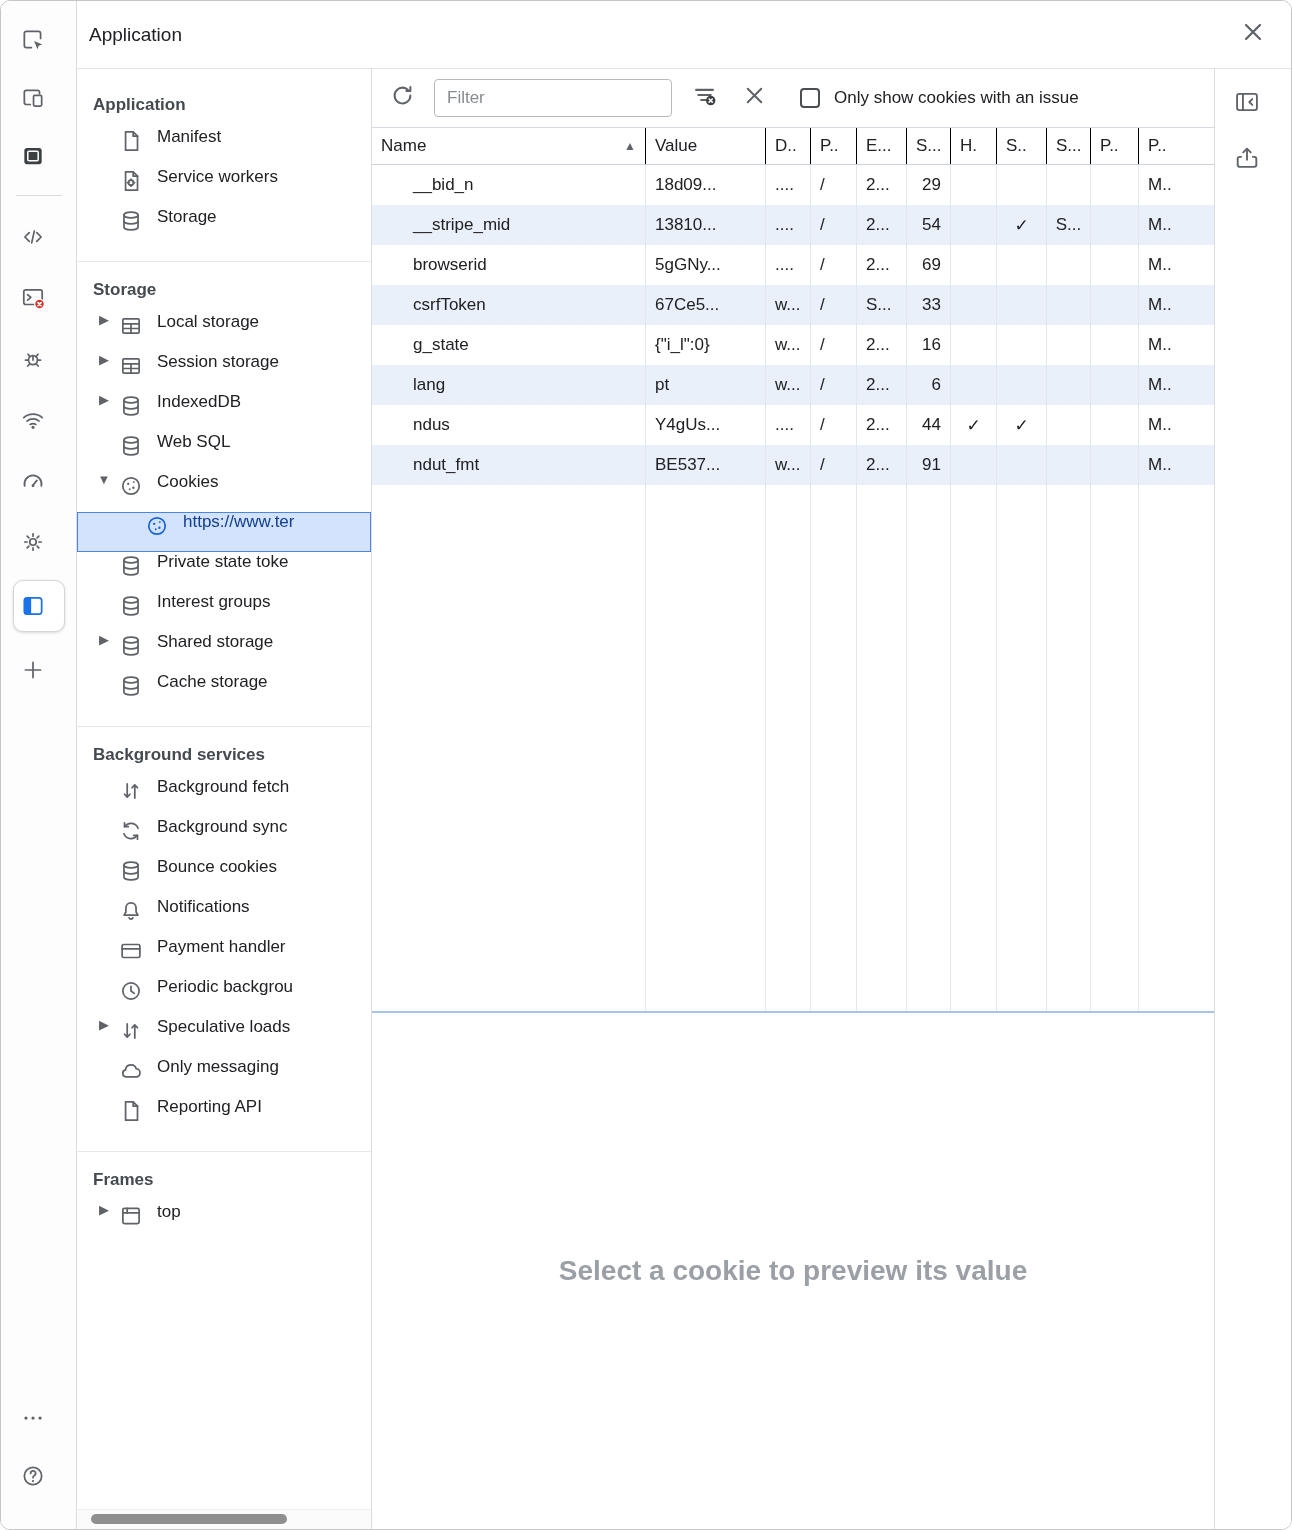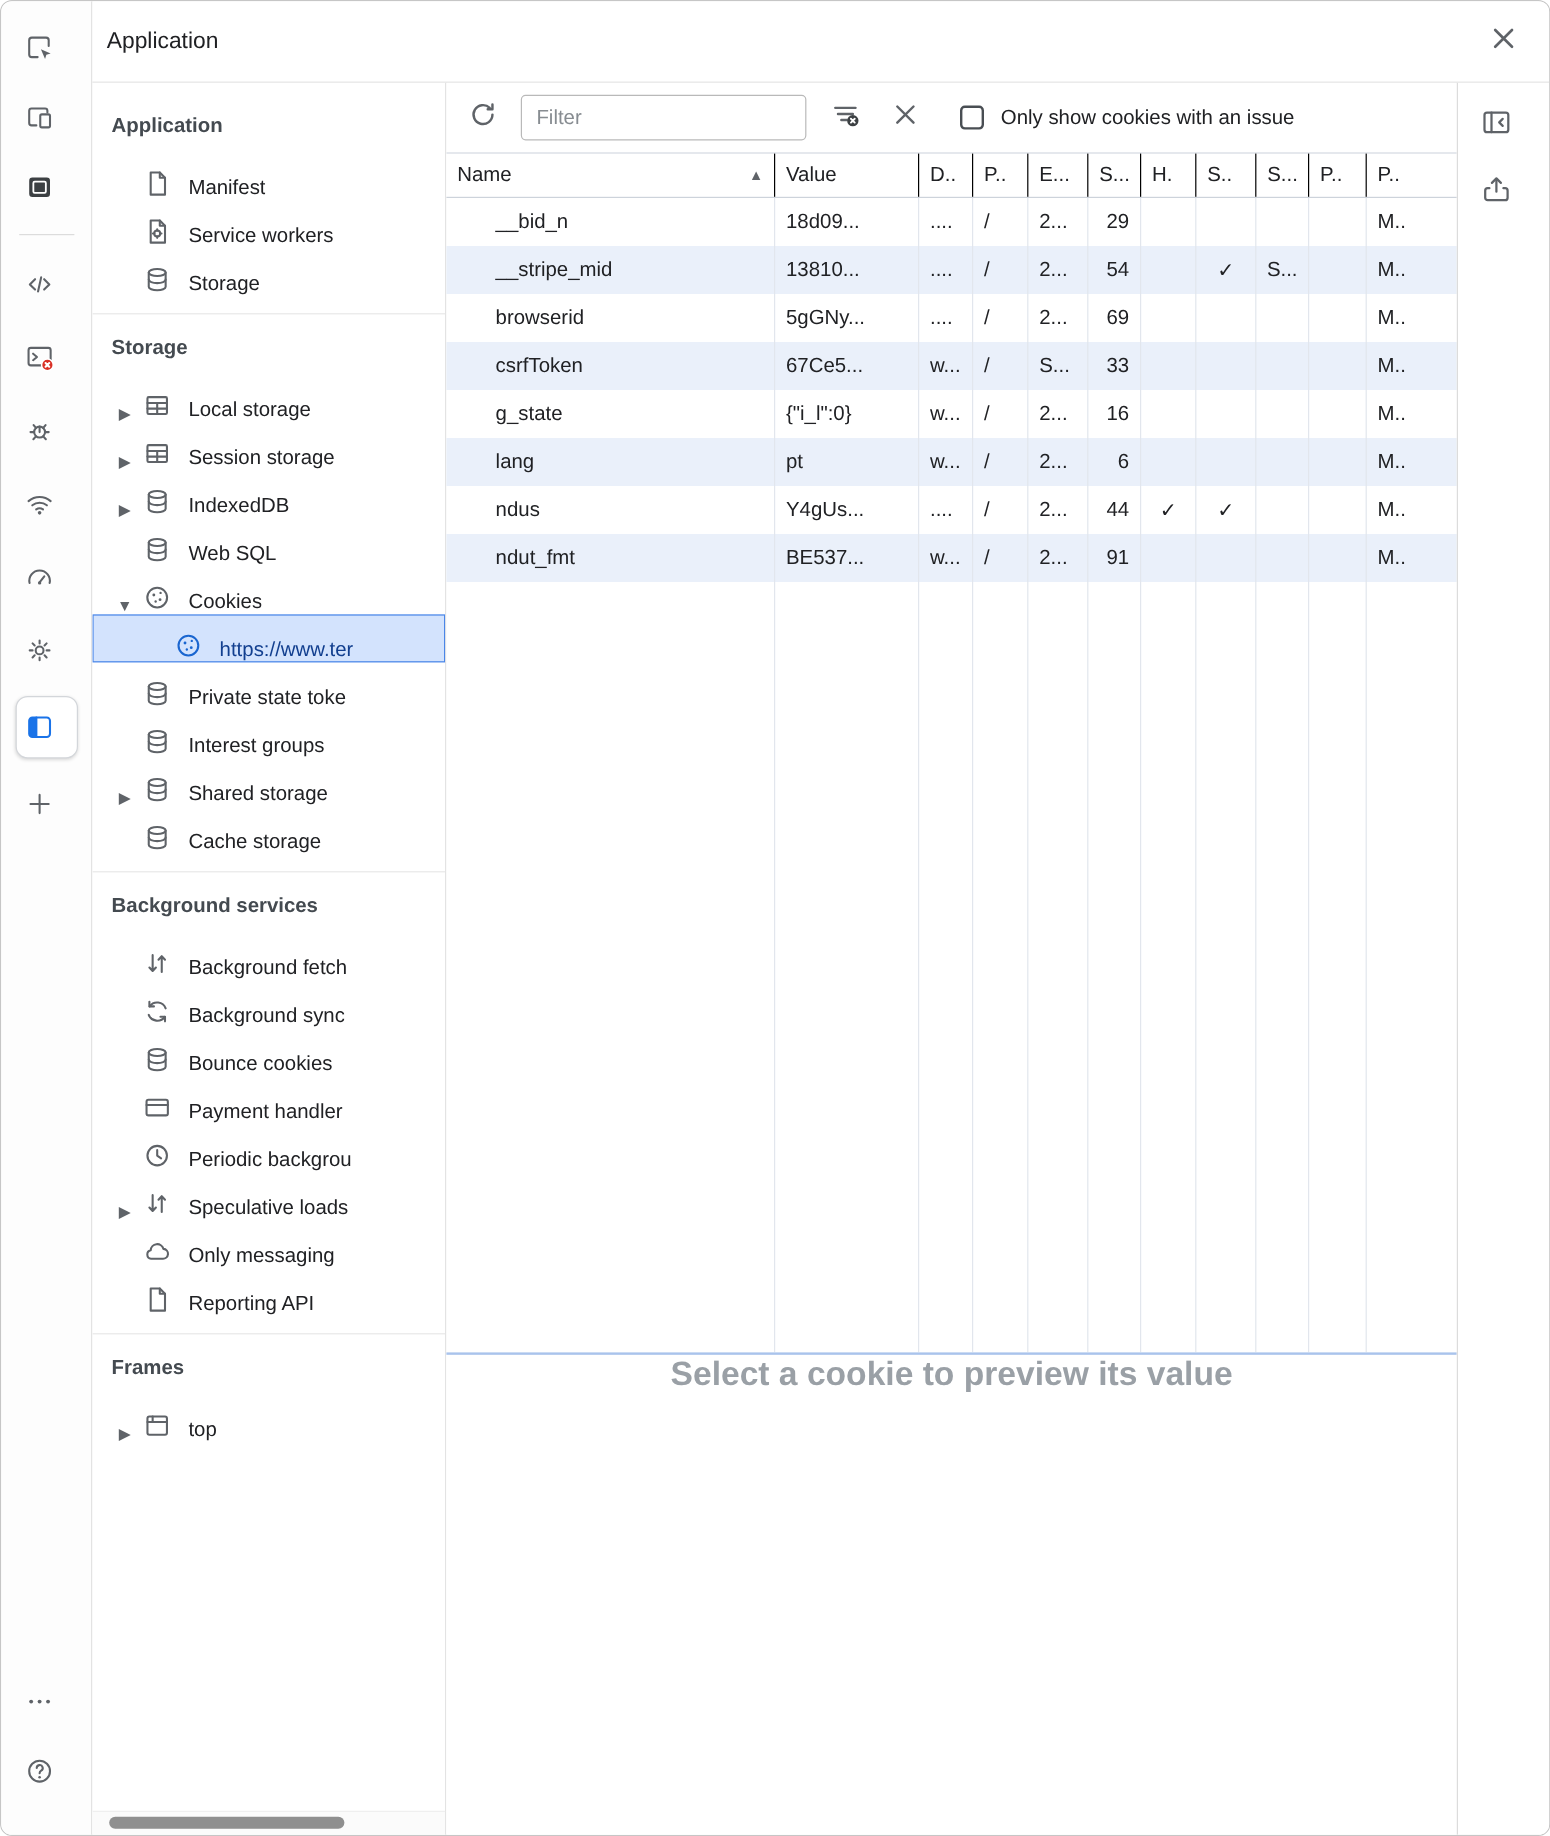--- a/index.html
+++ b/index.html
@@ -27,21 +27,21 @@
   .header{position:absolute;left:76px;top:0;right:0;height:68px;border-bottom:1px solid #e2e2e2;display:flex;align-items:center;padding:0 20px 0 12px;background:#fff}
   .header .title{font-size:19px;color:#202124}
   .close-btn{margin-left:auto;width:36px;height:36px;display:flex;align-items:center;justify-content:center;cursor:pointer}
   .close-btn svg{width:28px;height:28px;stroke:#5f6368;stroke-width:1.9;stroke-linecap:round;fill:none}
 
   
   .sidebar{position:absolute;left:76px;top:68px;width:295px;bottom:0;border-right:1px solid #dcdcdc;overflow:hidden;padding-top:14px;background:#fff}
   .section{padding-bottom:14px}
   .section + .section{border-top:1px solid #e8e8e8;padding-top:6px}
   .section-title{height:44px;display:flex;align-items:center;padding-left:16px;font-weight:700;color:#444a50}
-  .tree-item{height:40px;display:flex;align-items:flex-end;cursor:pointer;white-space:nowrap}
+  .tree-item{height:40px;display:flex;align-items:flex-start;cursor:pointer;white-space:nowrap}
   .tree-item .arrow{width:26px;margin-left:14px;flex:none;text-align:center;font-size:13px;color:#5f6368}
   .tree-item.indent .arrow{margin-left:40px}
   .titem-icon{width:28px;height:28px;flex:none;margin-right:12px;display:flex;align-items:center;justify-content:center}
   .titem-icon svg{width:26px;height:26px;stroke:#5f6368;fill:none;stroke-width:1.6;stroke-linecap:round;stroke-linejoin:round}
   .tree-item .tlabel{overflow:hidden}
   .tree-item.selected{background:#d3e3fd;outline:1.5px solid #4a86e8;outline-offset:-1.5px;color:#123f8f}
   .tree-item.selected .titem-icon svg{stroke:#1a66d0}
   .tree-item.selected svg .f{fill:#1a66d0}
   .sb-track{position:absolute;left:0;bottom:0;width:100%;height:20px;background:#fbfbfb;border-top:1px solid #efefef}
   .sb-thumb{position:absolute;left:14px;bottom:5px;width:196px;height:10px;border-radius:5px;background:#8f8f8f}
@@ -68,21 +68,21 @@
   .cell{display:flex;align-items:center;padding:0 9px;border-right:1px solid #e2e6ed;overflow:hidden;white-space:nowrap}
   .cell:last-child{border-right:none}
   .cell.c0{padding-left:41px}
   .cell.right{justify-content:flex-end}
   .cell.center{justify-content:center}
 
   .grid-filler{flex:1;display:grid;grid-template-columns:var(--cols)}
   .fcell{border-right:1px solid #e2e6ed}
   .fcell:last-child{border-right:none}
 
-  .preview{height:402px;flex:none;border-top:2px solid #a9c3ec;display:flex;align-items:flex-start;justify-content:center;background:#fff}
+  .preview{height:518px;flex:none;border-top:2px solid #a9c3ec;display:flex;align-items:center;justify-content:center;background:#fff}
   .preview-msg{font-size:28px;font-weight:700;color:#9aa0a6}
 
   
   .right-strip{position:absolute;left:1213px;top:68px;right:0;bottom:0;border-left:1px solid #dcdcdc;background:#fff;display:flex;flex-direction:column;align-items:center;padding-top:12px;gap:14px}
   .right-strip .strip-btn{margin-bottom:0;width:42px;height:42px}
   .right-strip svg{width:30px;height:30px}
 </style>
 </head>
 <body>
 
@@ -399,20 +399,30 @@
               <path d="M5.5 6.5v11c0 1.5 2.9 2.7 6.5 2.7s6.5-1.2 6.5-2.7v-11"></path>
               <path d="M5.5 12c0 1.5 2.9 2.7 6.5 2.7s6.5-1.2 6.5-2.7"></path>
             </svg>
           </span>
           <span class="tlabel">Bounce cookies</span>
         </div>
         <div class="tree-item">
           <span class="arrow"></span>
           <span class="titem-icon">
             <svg viewBox="0 0 24 24">
+              <path d="M12 4.5c-2.8 0-4.7 2-4.7 4.8v3.6l-1.7 2.9h12.8l-1.7-2.9V9.3c0-2.8-1.9-4.8-4.7-4.8z"></path>
+              <path d="M10.2 18.2a1.9 1.9 0 0 0 3.6 0"></path>
+            </svg>
+          </span>
+          <span class="tlabel">Notifications</span>
+        </div>
+        <div class="tree-item">
+          <span class="arrow"></span>
+          <span class="titem-icon">
+            <svg viewBox="0 0 24 24">
               <rect x="3.8" y="6" width="16.4" height="12" rx="1.5"></rect>
               <path d="M3.8 10h16.4"></path>
             </svg>
           </span>
           <span class="tlabel">Payment handler</span>
         </div>
         <div class="tree-item">
           <span class="arrow"></span>
           <span class="titem-icon">
             <svg viewBox="0 0 24 24">

